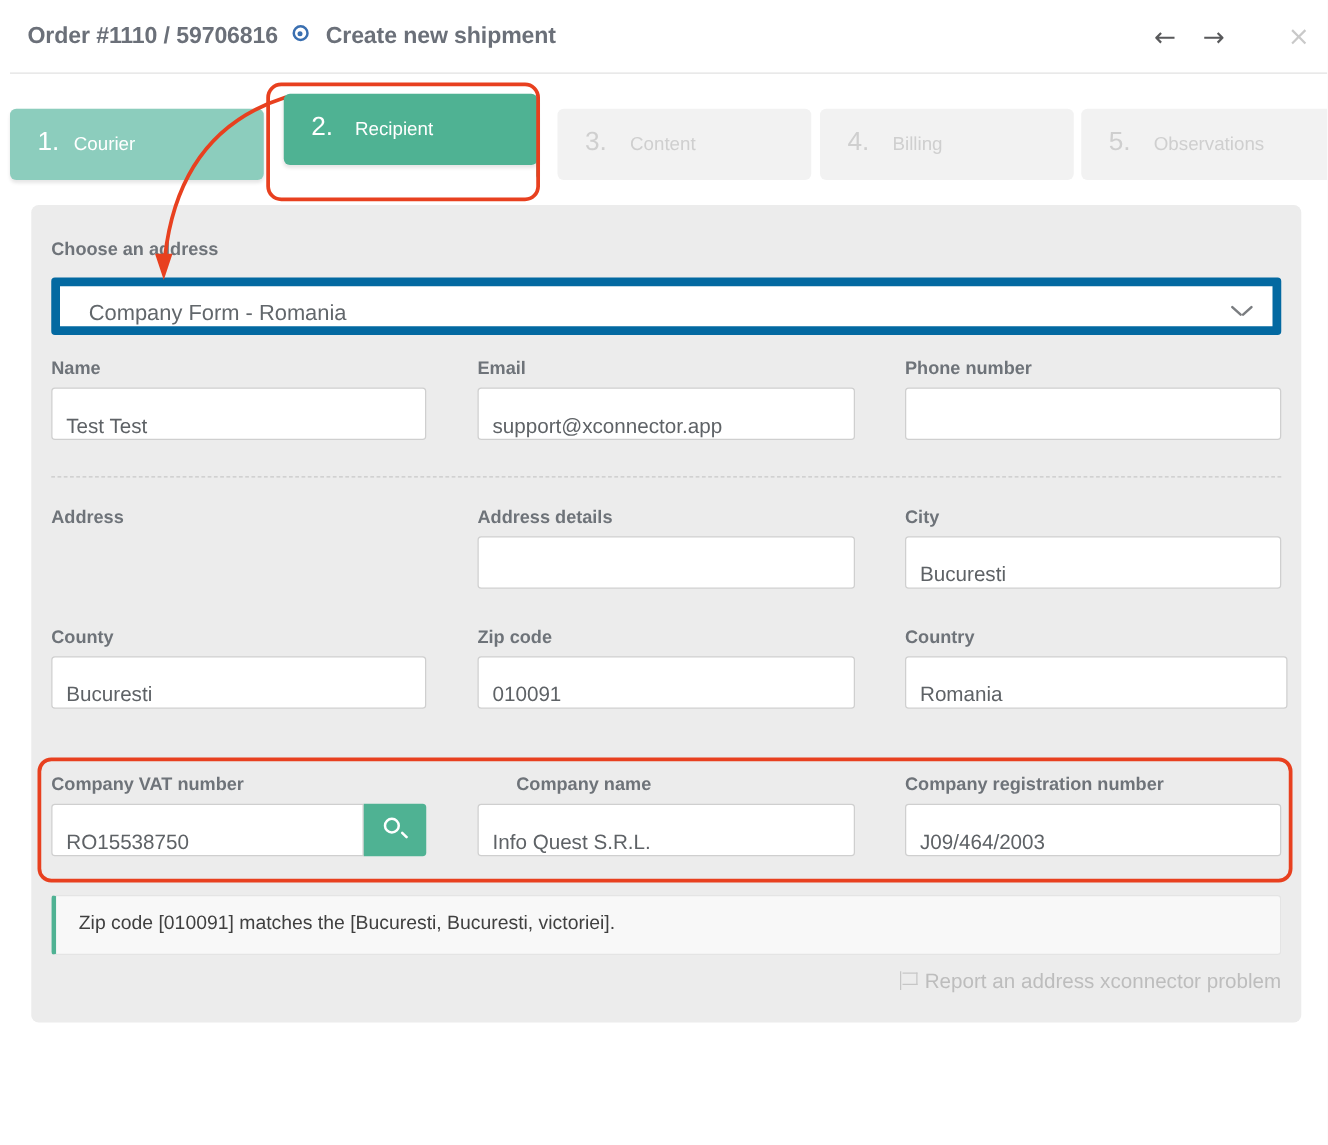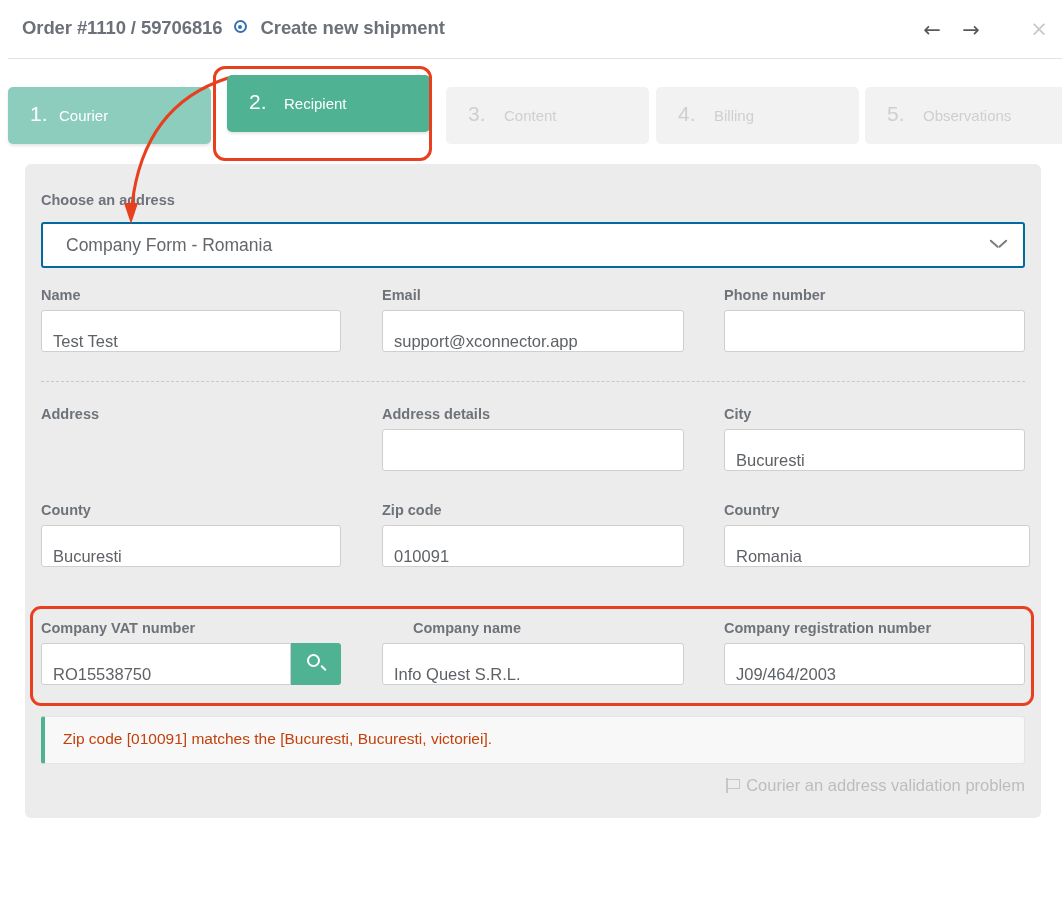--- a/index.html
+++ b/index.html
@@ -154,21 +154,21 @@
     overflow: hidden;
     white-space: nowrap;
   }
 
   
   .sel-wrap {
     position: absolute;
     left: 16px; top: 58px;
     width: 984px; height: 46px;
     background: #ffffff;
-    border: 2px solid #0369a1;
+    border: 7px solid #0369a1;
     border-radius: 3px;
     cursor: pointer;
   }
   .sel-value {
     position: absolute;
     left: 23px; top: 11px;
     font-size: 17.5px;
     color: #62676b;
     white-space: nowrap;
   }
@@ -226,21 +226,21 @@
     width: 984px; height: 48px;
     background: #f8f8f8;
     border: 1px solid #e4e4e4;
     border-left: 4px solid #4fb293;
     border-radius: 3px;
   }
   .alert-text {
     position: absolute;
     left: 18px; top: 13px;
     font-size: 15.5px;
-    color: #c2410c;
+    color: #404040;
     white-space: nowrap;
   }
 
   .report-link {
     position: absolute;
     right: 16px; top: 612px;
     font-size: 16.5px;
     color: #bdbdbd;
     white-space: nowrap;
     cursor: pointer;
@@ -403,21 +403,21 @@
     <div class="input" style="left:357px; top:479px; width:302px;">Info Quest S.R.L.</div>
 
     <div class="field-label" style="left:699px; top:456px;">Company registration number</div>
     <div class="input" style="left:699px; top:479px; width:301px;">J09/464/2003</div>
 
     <div class="alert">
       <span class="alert-text">Zip code [010091] matches the [Bucuresti, Bucuresti, victoriei].</span>
     </div>
 
     <div class="report-link">
-      <span class="flag-ico"></span><span>Courier an address validation problem</span>
+      <span class="flag-ico"></span><span>Report an address xconnector problem</span>
     </div>
   </div>
 
 
   <div class="anno-rect-fill"></div>
   <div class="tab tab2" style="left:227px; top:75px; z-index:3;">
     <span class="num">2.</span>
     <span class="lbl">Recipient</span>
   </div>
   <div class="anno-rect" style="z-index:4;"></div>

